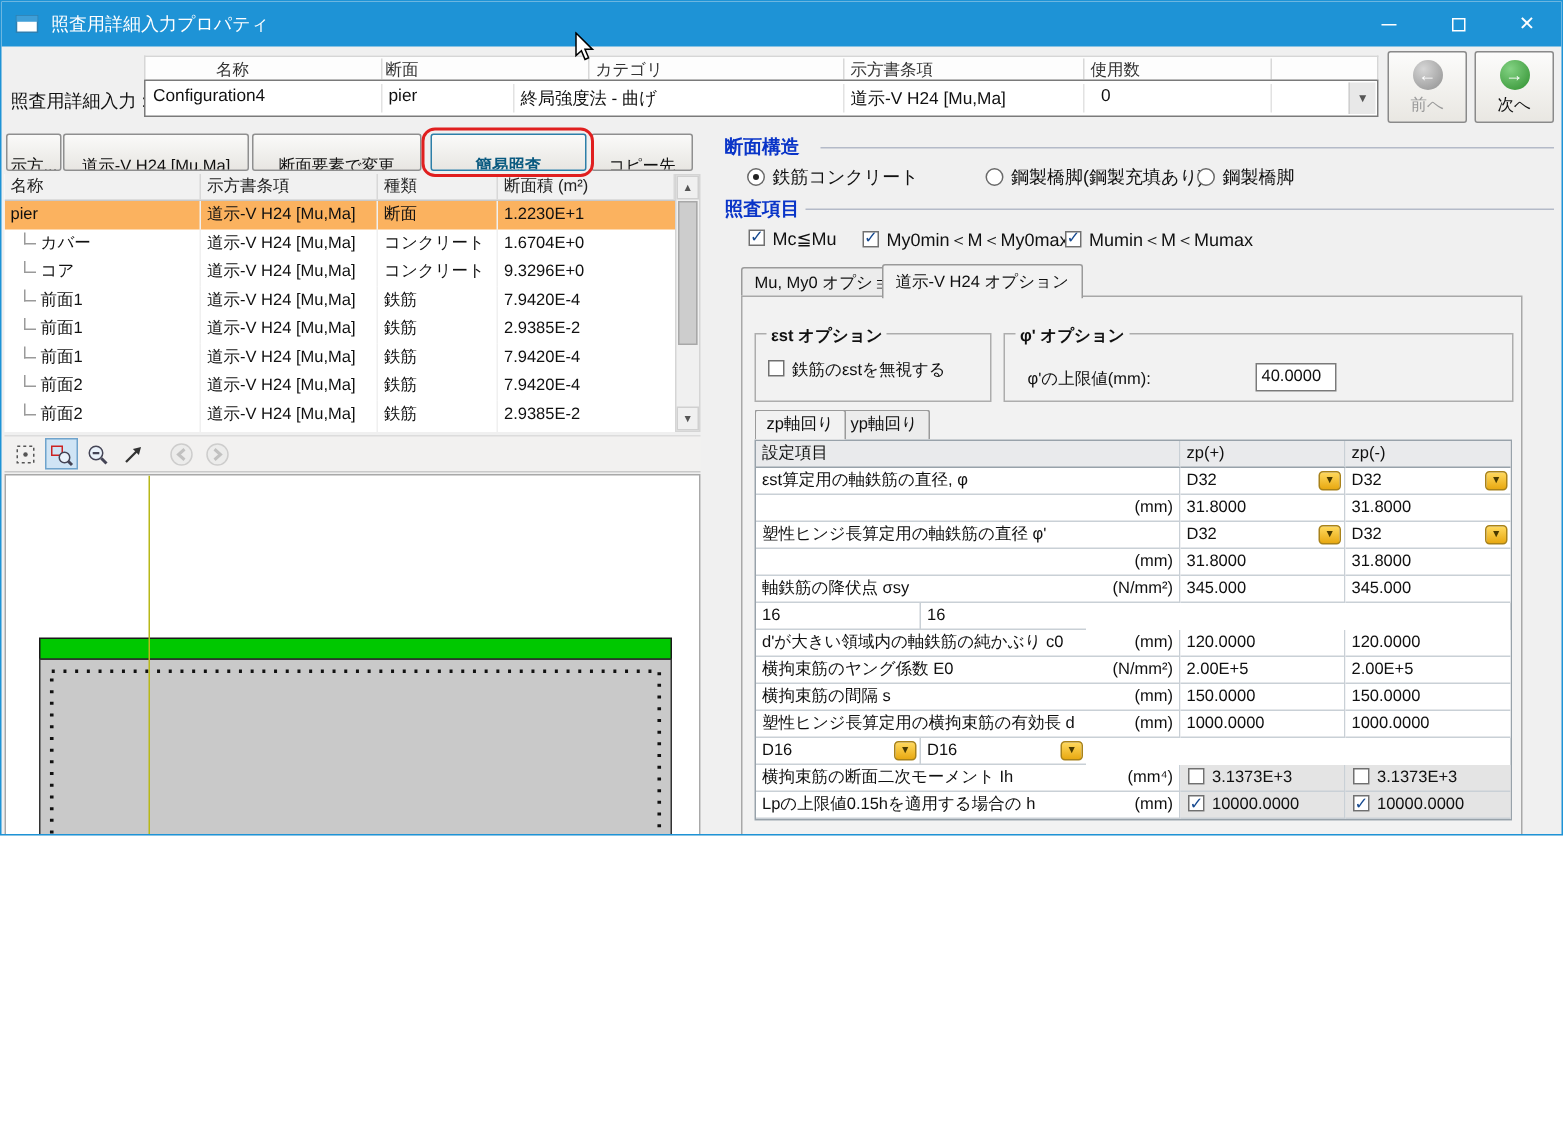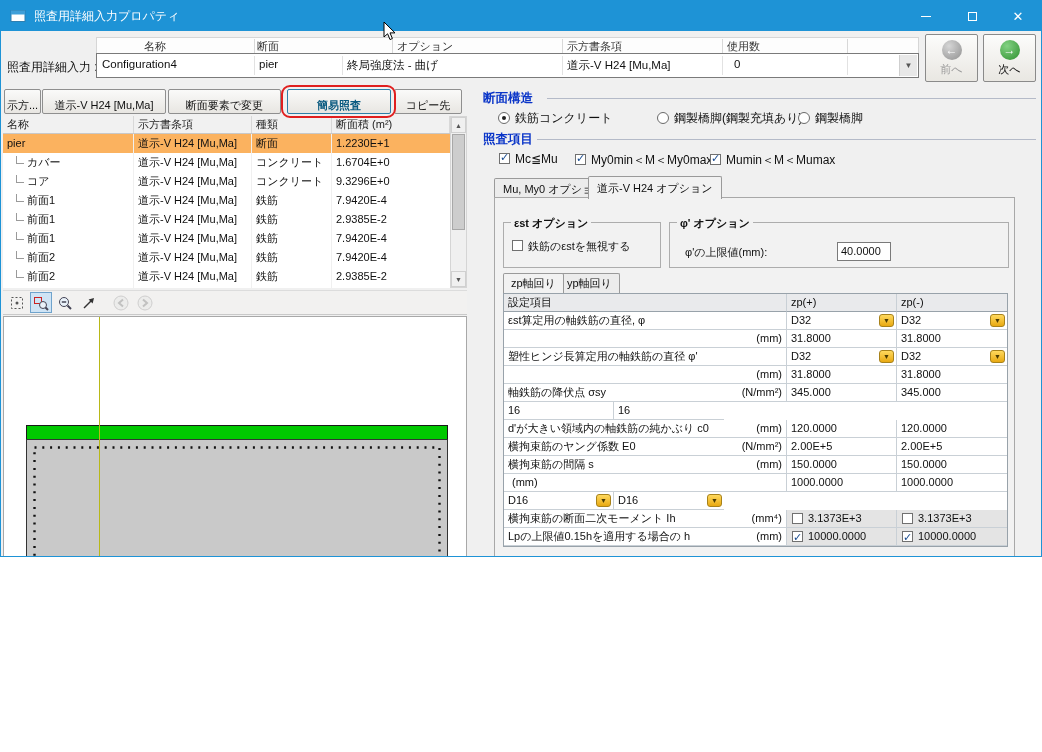--- a/index.html
+++ b/index.html
@@ -25,21 +25,21 @@
 .cvsep{position:absolute;top:2px;width:1px;height:19px;background:#e2e2e2}
 .cvdd{position:absolute;right:1px;top:1px;width:18px;height:21px;background:#e8e8e8;border-left:1px solid #cfcfcf;display:flex;align-items:center;justify-content:center;font-size:8px;color:#555}
 
 .navbtn{width:53px;height:48px;border:1px solid #8a8a8a;border-radius:2px;background:linear-gradient(#fcfcfb,#e9e7e2);display:flex;flex-direction:column;align-items:center;justify-content:center;gap:2px}
 .navbtn.disabled{color:#9a9a9a}
 .navicon{width:20px;height:20px;border-radius:50%;display:flex;align-items:center;justify-content:center;color:#fff;font-weight:bold;font-size:12px}
 .navicon.gray{background:radial-gradient(circle at 35% 30%,#d6d6d6,#8f8f8f)}
 .navicon.green{background:radial-gradient(circle at 35% 30%,#83d283,#2e8f2e)}
 .navlbl{font-size:11px}
 
-.lbtn{position:absolute;top:88px;height:25px;border:1px solid #8f8f8f;border-radius:2px;background:linear-gradient(#fafaf9,#e8e6e2);font-size:11px;text-align:center;line-height:22px;white-space:nowrap;overflow:hidden;padding:4px 2px}
+.lbtn{position:absolute;top:88px;height:25px;border:1px solid #8f8f8f;border-radius:2px;background:linear-gradient(#fafaf9,#e8e6e2);font-size:11px;text-align:center;line-height:22px;white-space:nowrap;overflow:hidden;padding:10px 2px}
 .lbtn.hl{border:1px solid #2d7fa8;color:#0a5a80;font-weight:bold}
 .annot{position:absolute;left:280px;top:84px;width:115px;height:33px;border:2.5px solid var(--annotation_red,#e03030);border-radius:9px;pointer-events:none;z-index:20}
 
 .sectable{background:#fff;overflow:hidden}
 .shead{display:flex;height:18px;background:#f1f1f1;border-bottom:1px solid #c8c8c8}
 .shead .scell{line-height:17px;border-right:1px solid #d8d8d8;color:#222}
 .sbody{height:154px;overflow:hidden}
 .srow{display:flex;height:19px}
 .srow.sel{background:var(--selection_orange,#fbb25f)}
 .scell{font-size:11px;line-height:19px;padding-left:4px;white-space:nowrap;overflow:hidden;border-right:1px solid #f0f0f0}
@@ -122,21 +122,21 @@
 
   <svg class="cursor" width="15" height="21">
     <path d="M2,1 L2,16 L5.6,12.8 L8,18.6 L10.4,17.5 L8,11.9 L13,11.9 Z" fill="#ffffff" stroke="#000"></path>
   </svg>
 
   <span class="abs lbl" style="left:6px;top:58px">照査用詳細入力 :</span>
 
   <div class="abs comboheaders" style="left:95px;top:36px;width:823px;height:16px">
     <span class="chlbl" style="left:47px">名称</span>
     <span class="chlbl" style="left:160px">断面</span>
-    <span class="chlbl" style="left:300px">オプション</span>
+    <span class="chlbl" style="left:300px">カテゴリ</span>
     <span class="chlbl" style="left:470px">示方書条項</span>
     <span class="chlbl" style="left:630px">使用数</span>
     <i class="csep" style="left:157px"></i>
       <i class="csep" style="left:295px"></i>
       <i class="csep" style="left:465px"></i>
       <i class="csep" style="left:625px"></i>
       <i class="csep" style="left:750px"></i>
   </div>
 
   <div class="abs combovalue" style="left:95px;top:52px;width:823px;height:25px">
@@ -414,20 +414,21 @@
         <div class="prow">
           <div class="pcell plab">
             <span>横拘束筋の間隔 s</span>
             <span class="unit">(mm)</span>
           </div>
           <div class="pcell pv"><span class="vtext">150.0000</span></div>
           <div class="pcell pv"><span class="vtext">150.0000</span></div>
         </div>
         <div class="prow">
           <div class="pcell plab">
+            <span>塑性ヒンジ長算定用の横拘束筋の有効長 d</span>
             <span class="unit">(mm)</span>
           </div>
           <div class="pcell pv"><span class="vtext">1000.0000</span></div>
           <div class="pcell pv"><span class="vtext">1000.0000</span></div>
         </div>
         <div class="prow">
           <div class="pcell pv"><span class="vtext">D16</span><span class="ddbtn">▼</span></div>
           <div class="pcell pv"><span class="vtext">D16</span><span class="ddbtn">▼</span></div>
         </div>
         <div class="prow">

